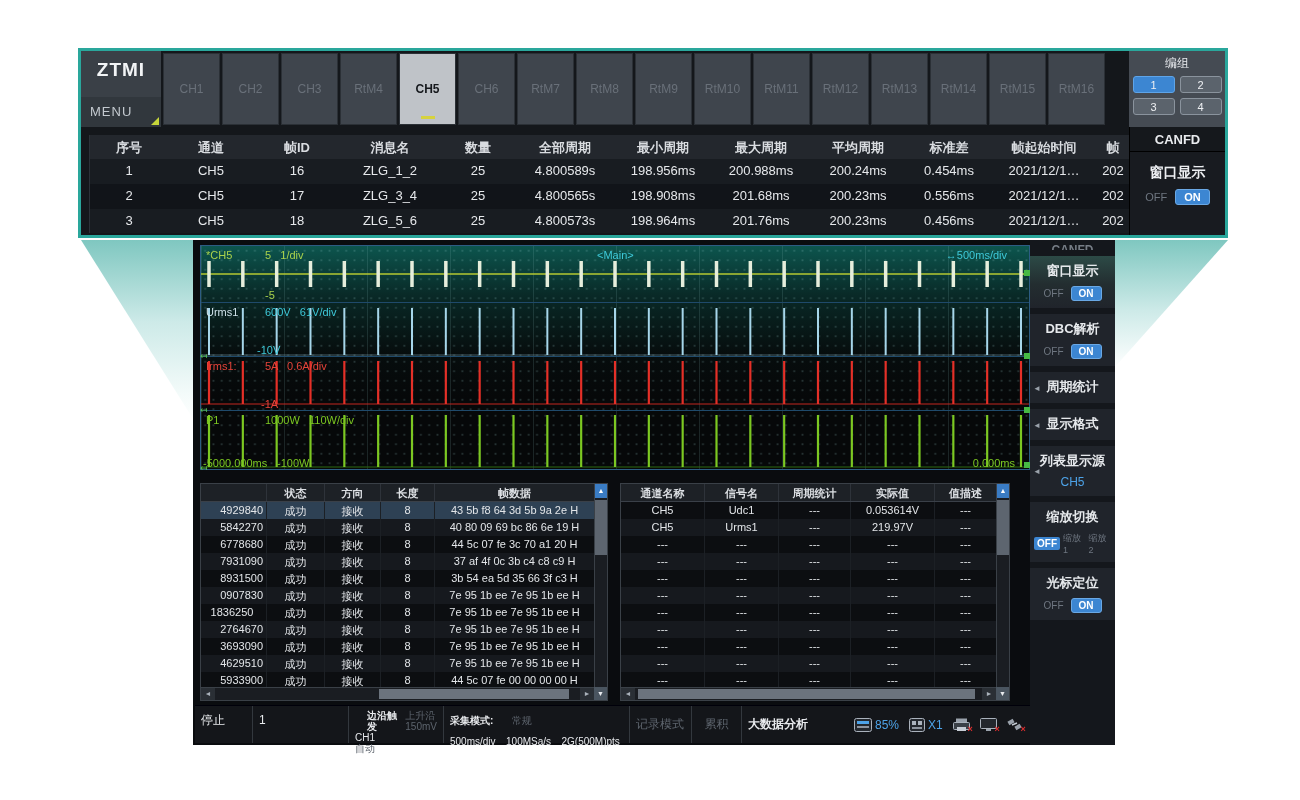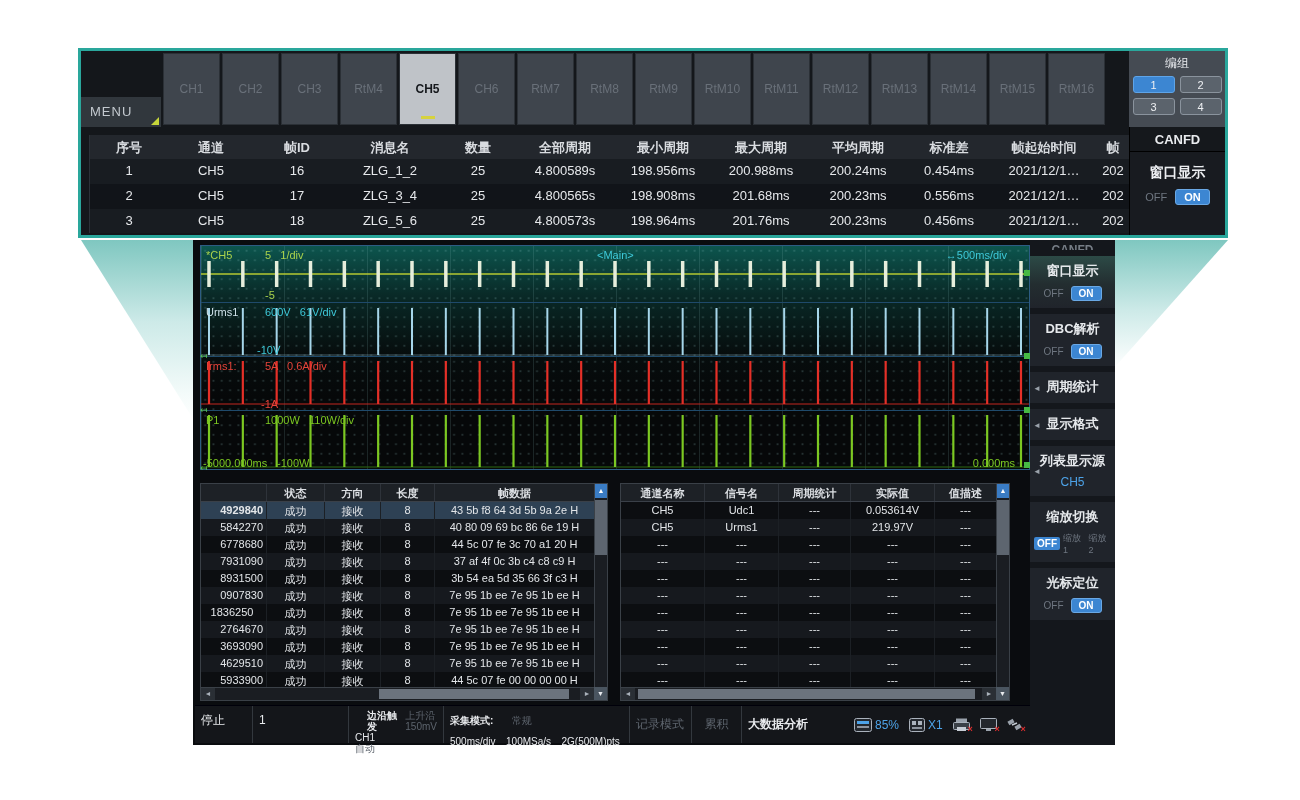--- a/index.html
+++ b/index.html
@@ -133,20 +133,23 @@
 </style>
 </head>
 <body>
 
 <div id="stage">
 
   <div class="beam" id="beam-left"></div>
   <div class="beam" id="beam-right"></div>
 
   <div id="top-panel">
+    <div id="logo-block">
+      <div id="logo-text">ZTMI</div>
+    </div>
     <div id="menu-bar">
       <div id="menu-text">MENU</div>
       <div id="menu-corner"></div>
     </div>
     <div id="channel-tabs">
         <div class="tab">CH1</div>
         <div class="tab">CH2</div>
         <div class="tab">CH3</div>
         <div class="tab">RtM4</div>
         <div class="tab active">CH5<div class="tab-dash"></div></div>
@@ -390,21 +393,21 @@
     <div class="dtable" id="frame-table" style="left:7px; top:243px; width:408px; height:218px;">
       <div class="dt-head">
           <div class="dt-hcell" style="width: 66px;"></div>
           <div class="dt-hcell" style="width: 58px;">状态</div>
           <div class="dt-hcell" style="width: 56px;">方向</div>
           <div class="dt-hcell" style="width: 54px;">长度</div>
           <div class="dt-hcell" style="width: 160px;">帧数据</div>
         </div>
       <div>
           <div class="dt-row sel">
-            <div class="dt-cell" style="width: 66px; text-align: right; padding-right: 3px; font-weight: bold;">4929840</div>
+            <div class="dt-cell" style="width: 66px; text-align: right; padding-right: 3px;">4929840</div>
             <div class="dt-cell" style="width: 58px;">成功</div>
             <div class="dt-cell" style="width: 56px;">接收</div>
             <div class="dt-cell" style="width: 54px;">8</div>
             <div class="dt-cell" style="width: 160px;">43 5b f8 64 3d 5b 9a 2e H</div>
           </div>
           <div class="dt-row even">
             <div class="dt-cell" style="width: 66px; text-align: right; padding-right: 3px;">5842270</div>
             <div class="dt-cell" style="width: 58px;">成功</div>
             <div class="dt-cell" style="width: 56px;">接收</div>
             <div class="dt-cell" style="width: 54px;">8</div>

